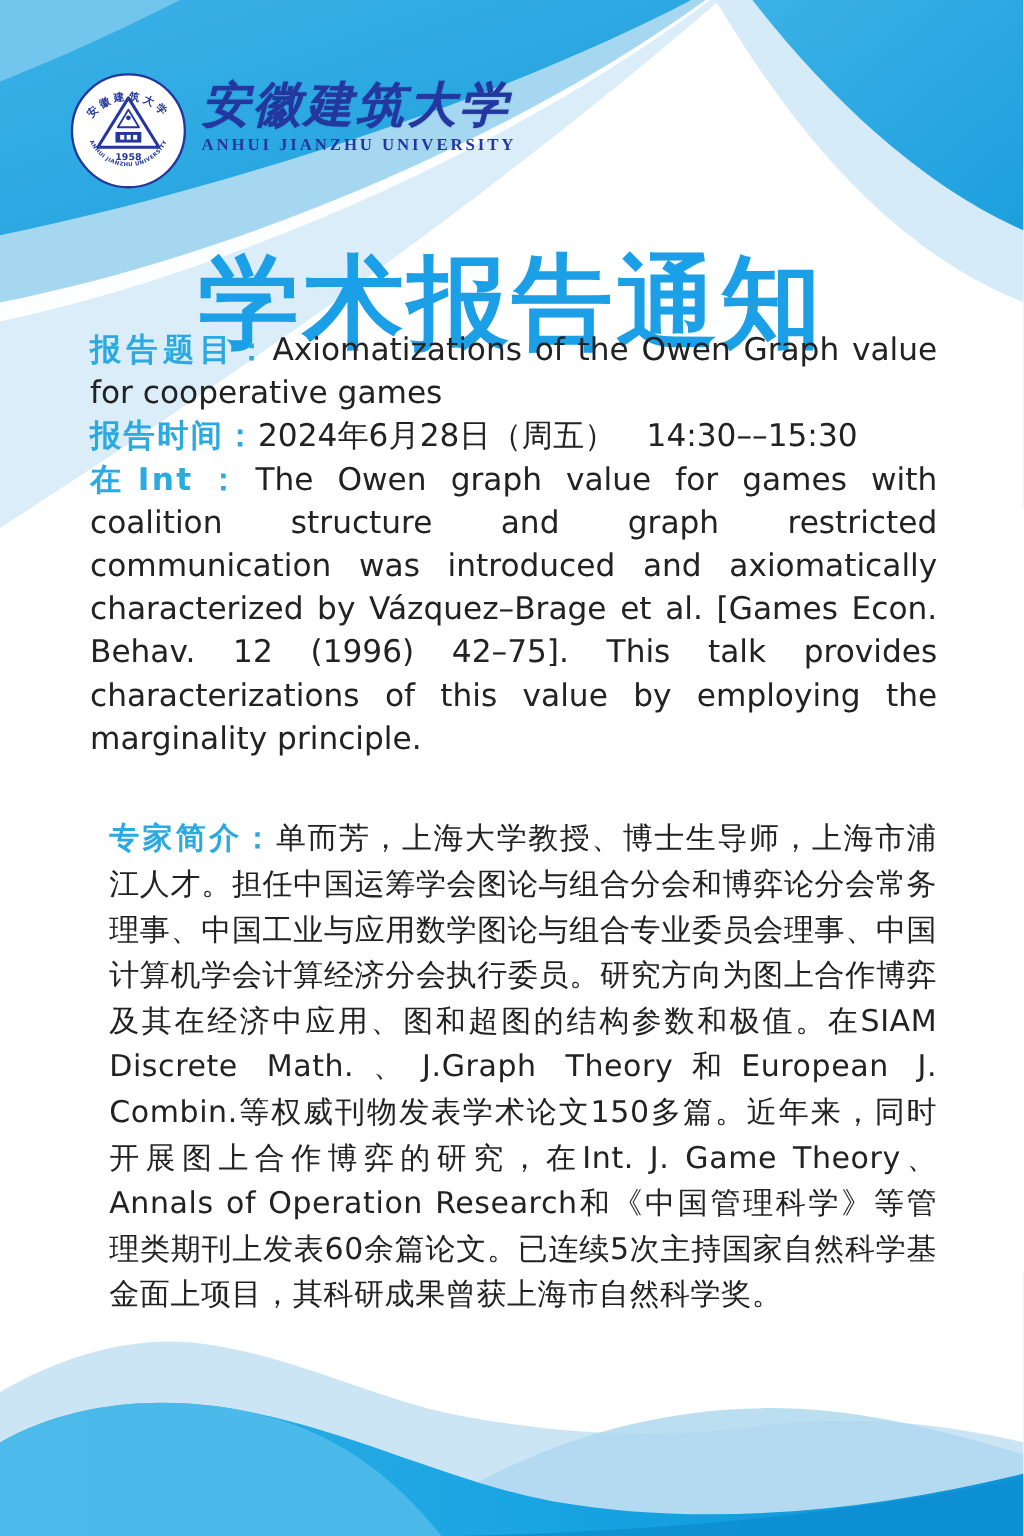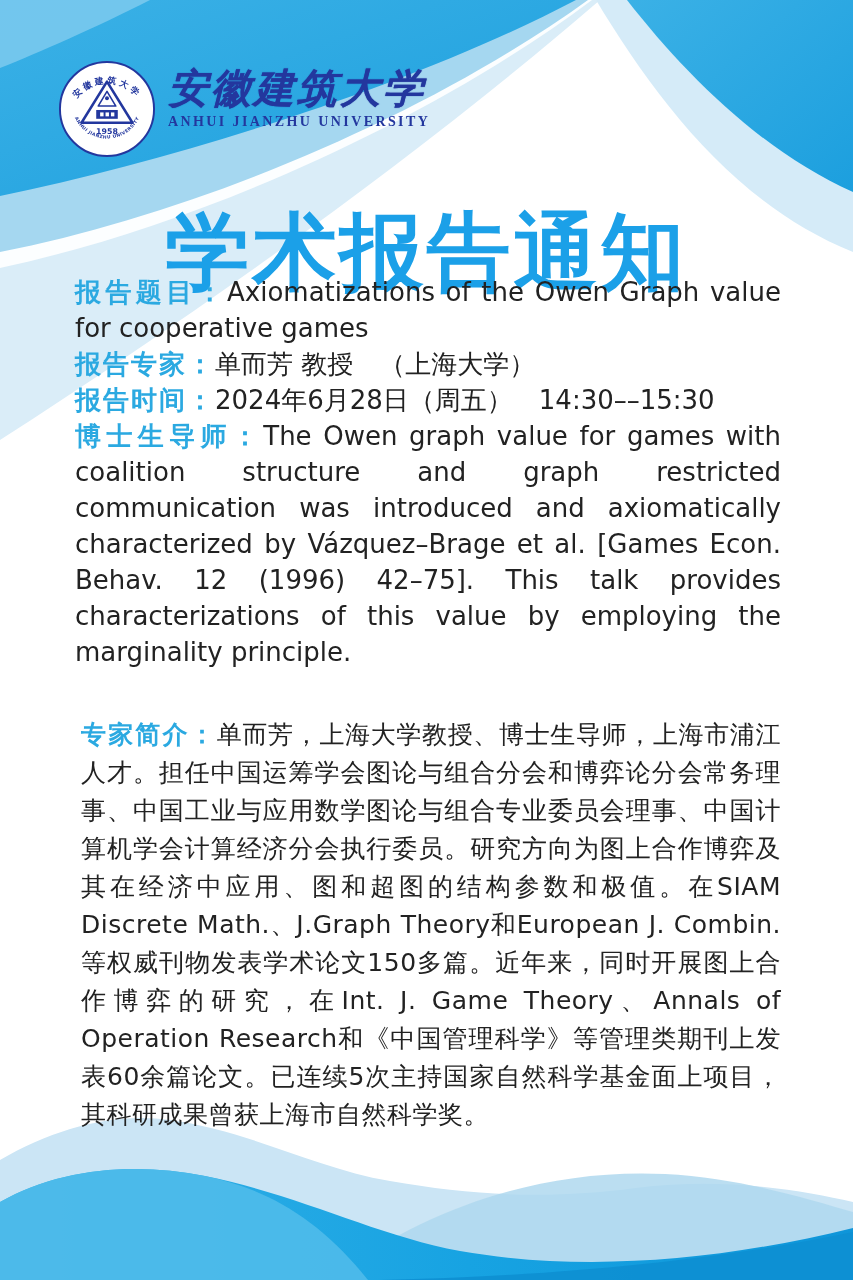--- a/index.html
+++ b/index.html
@@ -59,21 +59,21 @@
     font-size:26px;line-height:36px;
     text-align:justify;
   }
   .field .label,.bio .label{
     color:#2BA9E1;
     font-weight:bold;
     letter-spacing:2px;
   }
   .field .value{color:#222222;}
   .bio{
-    margin:46px 0 0 6px;
+    margin:46px 0 0 16px;
     font-size:25px;line-height:38px;
     text-align:justify;
     letter-spacing:0.5px;
     color:#222222;
   }
 </style>
 </head>
 <body>
 
 <div class="poster">
@@ -140,31 +140,28 @@
   </div>
 
   <h1 class="main-title">学术报告通知</h1>
 
   <div class="content">
 
     <p class="field">
       <span class="label">报告题目：</span><span class="value">Axiomatizations of the Owen Graph value for cooperative games</span>
     </p>
 
-    <p class="field">
-      <span class="label">报告专家：</span><span class="value">单而芳 教授　（上海大学）</span>
-    </p>
 
     <p class="field">
       <span class="label">报告时间：</span><span class="value">2024年6月28日（周五）　14:30––15:30</span>
     </p>
 
 
     <p class="field">
-      <span class="label">博士生导师：</span><span class="value">The Owen graph value for games with coalition structure and graph restricted communication was introduced and axiomatically characterized by Vázquez–Brage et al. [Games Econ. Behav. 12 (1996) 42–75]. This talk provides characterizations of this value by employing the marginality principle.</span>
+      <span class="label">在Int：</span><span class="value">The Owen graph value for games with coalition structure and graph restricted communication was introduced and axiomatically characterized by Vázquez–Brage et al. [Games Econ. Behav. 12 (1996) 42–75]. This talk provides characterizations of this value by employing the marginality principle.</span>
     </p>
 
     <p class="bio">
       <span class="label">专家简介：</span><span class="value">单而芳，上海大学教授、博士生导师，上海市浦江人才。担任中国运筹学会图论与组合分会和博弈论分会常务理事、中国工业与应用数学图论与组合专业委员会理事、中国计算机学会计算经济分会执行委员。研究方向为图上合作博弈及其在经济中应用、图和超图的结构参数和极值。在SIAM Discrete Math.、J.Graph Theory和European J. Combin.等权威刊物发表学术论文150多篇。近年来，同时开展图上合作博弈的研究，在Int. J. Game Theory、Annals of Operation Research和《中国管理科学》等管理类期刊上发表60余篇论文。已连续5次主持国家自然科学基金面上项目，其科研成果曾获上海市自然科学奖。</span>
     </p>
 
   </div>
 </div>
 
 </body></html>

